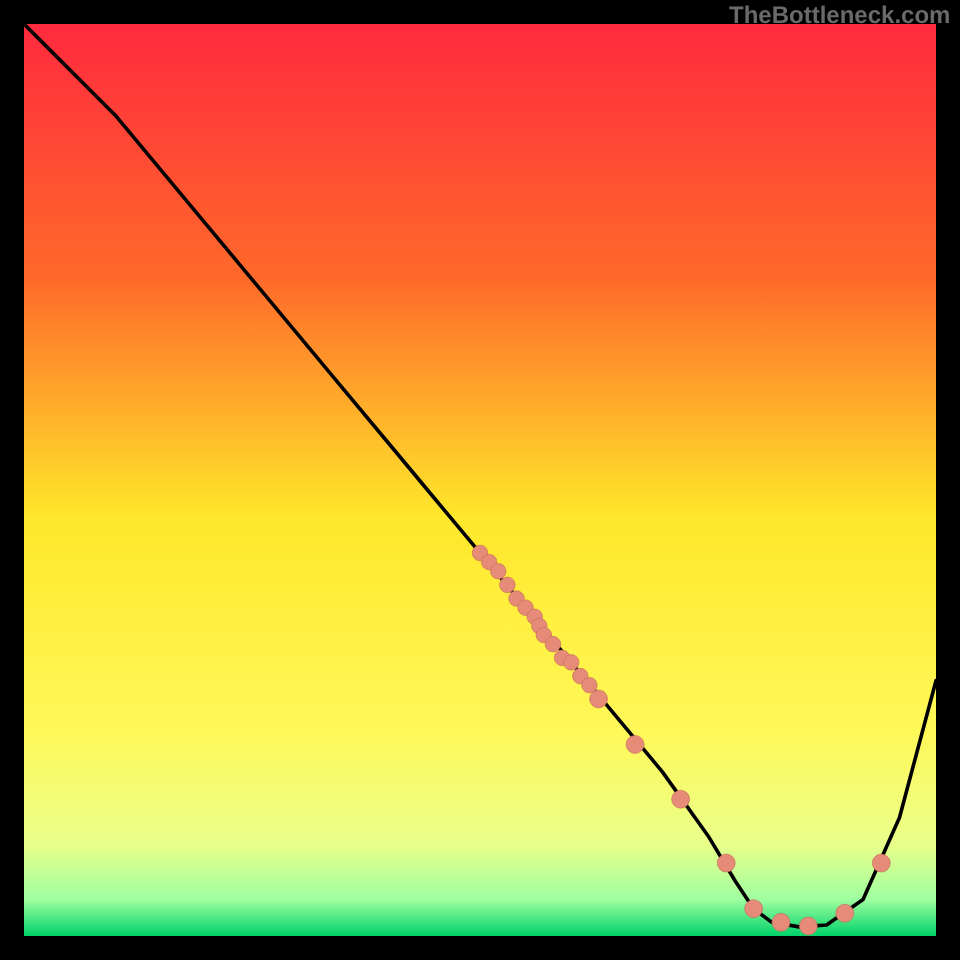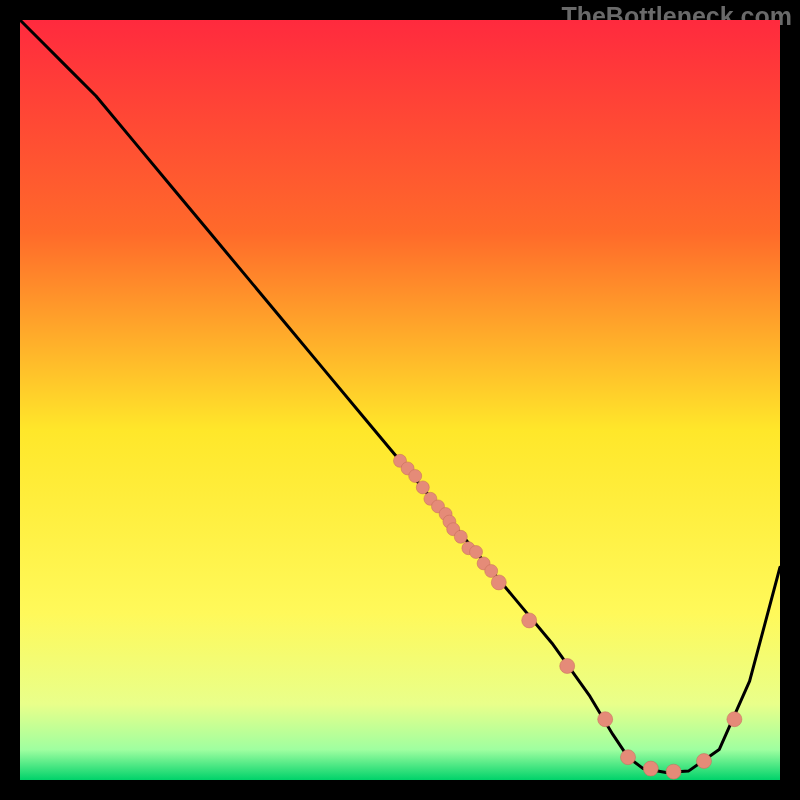--- a/index.html
+++ b/index.html
@@ -21,21 +21,21 @@
     left: 20px;
     top: 20px;
     width: 760px;
     height: 760px;
   }
   .watermark {
     position: absolute;
     top: 2px;
     right: 8px;
     font-family: Arial, Helvetica, sans-serif;
-    font-size: 25px;
+    font-size: 20px;
     font-weight: bold;
     color: #6a6a6a;
     letter-spacing: 0px;
     user-select: none;
   }
   svg { display: block; }
 </style>
 </head>
 <body>
 

